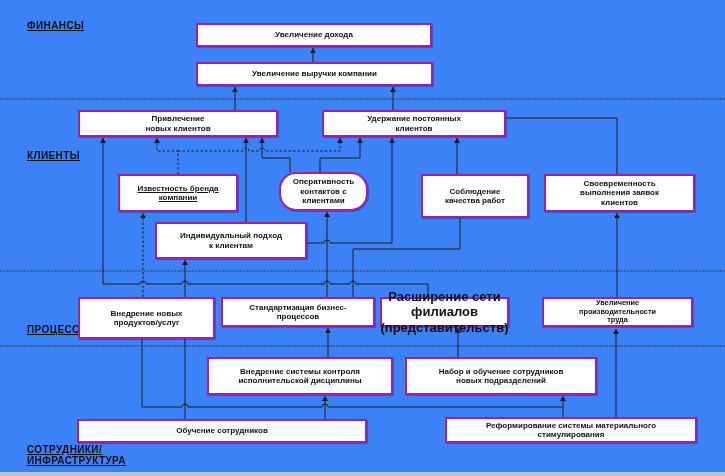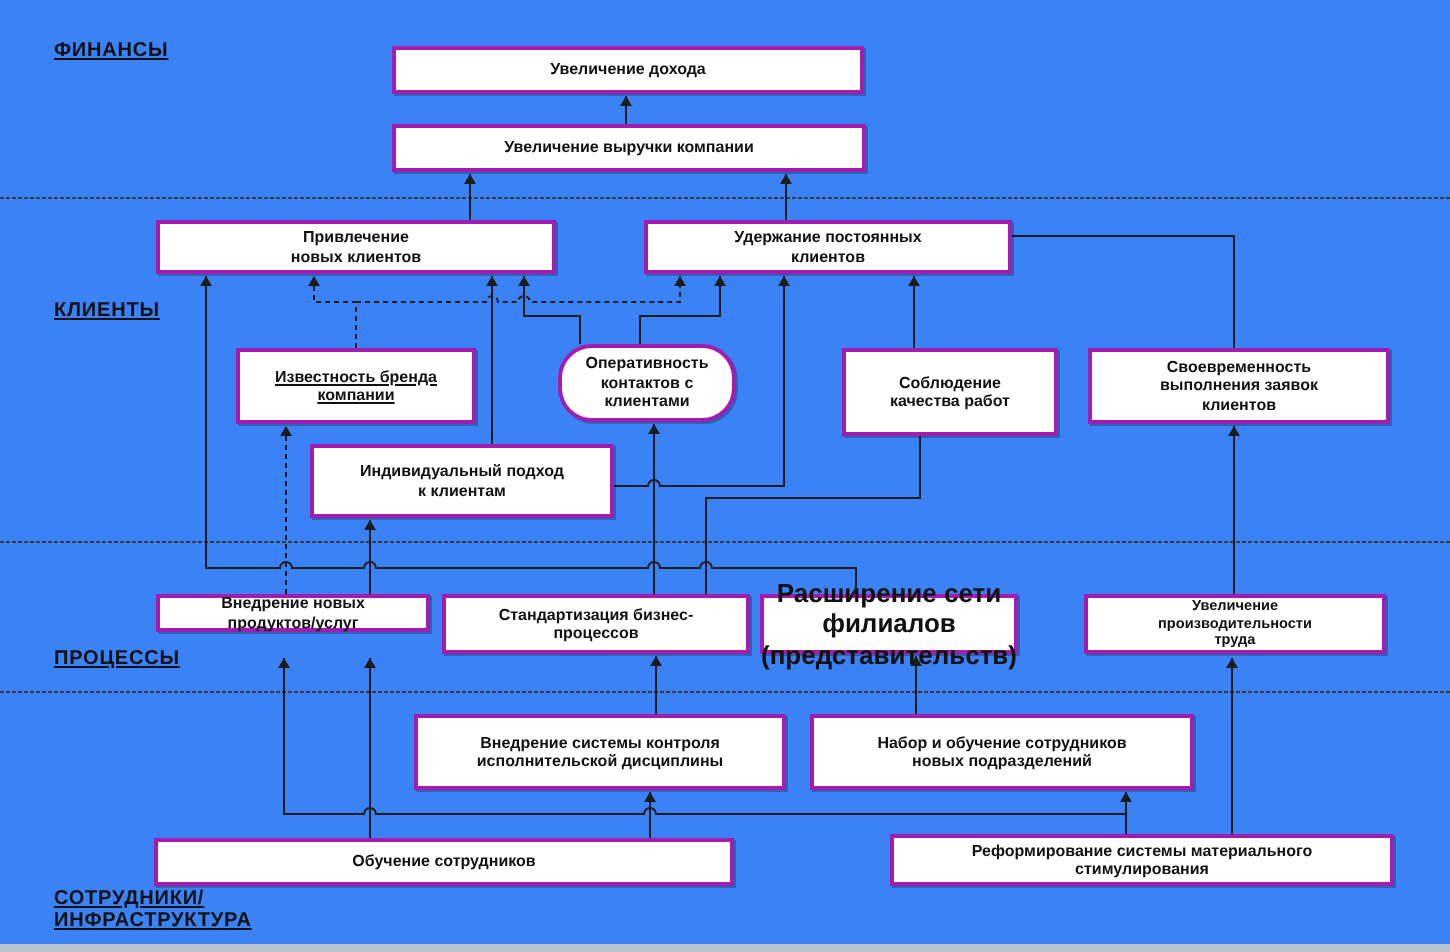--- a/index.html
+++ b/index.html
@@ -88,21 +88,21 @@
       <div class="node" style="left: 279px; top: 172px; width: 89px; height: 39px; border-radius: 17px;">Оперативность
 контактов с
 клиентами</div>
       <div class="node" style="left: 403px; top: 174px; width: 108px; height: 44px; margin-left: 18px;">Соблюдение
 качества работ</div>
       <div class="node" style="left: 544px; top: 174px; width: 151px; height: 38px;">Своевременность
 выполнения заявок
 клиентов</div>
       <div class="node" style="left: 155px; top: 222px; width: 152px; height: 37px;">Индивидуальный подход
 к клиентам</div>
-      <div class="node" style="left: 78px; top: 297px; width: 137px; height: 19px;">Внедрение новых
+      <div class="node" style="left: 78px; top: 297px; width: 137px; height: 42px;">Внедрение новых
 продуктов/услуг</div>
       <div class="node" style="left: 221px; top: 297px; width: 154px; height: 30px;">Стандартизация бизнес-
 процессов</div>
       <div class="node" style="left: 380px; top: 297px; width: 129px; height: 30px; font-size: 13px;">Расширение сети
 филиалов
 (представительств)</div>
       <div class="node" style="left: 542px; top: 297px; width: 151px; height: 30px; font-size: 7.3px;">Увеличение
 производительности
 труда</div>
       <div class="node" style="left: 207px; top: 357px; width: 186px; height: 38px;">Внедрение системы контроля

